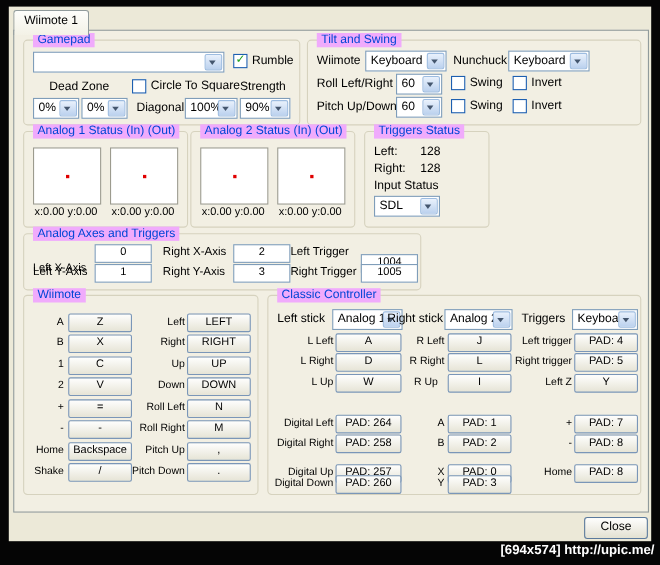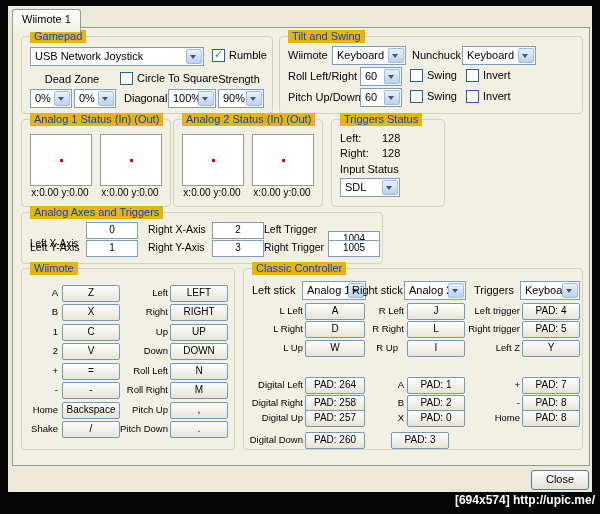--- a/index.html
+++ b/index.html
@@ -3,21 +3,21 @@
 <meta charset="utf-8">
 <style>
   html,body{margin:0;padding:0}
   .stage{position:relative;width:600px;height:514px;background:#050505;overflow:hidden;
          font-family:"Liberation Sans","DejaVu Sans",sans-serif;font-size:11px;color:#000}
   .dialog{position:absolute;left:8px;top:6px;width:584px;height:486px;background:#ECE9D8}
   .tab{position:absolute;left:4px;top:3px;height:19px;padding:3px 9px 0;background:linear-gradient(#FDFDFB,#F3F1E6);
        border:1px solid #919B9C;border-bottom:0;border-radius:3px 3px 0 0;z-index:2;white-space:nowrap;cursor:default}
   .tabpage{position:absolute;left:4px;top:21px;width:576px;height:437px;background:#F2EFE3;border:1px solid #919B9C}
   .gb{position:absolute;border:1px solid #D6D2BE;border-radius:4px}
-  .legend{position:absolute;top:-7px;left:8px;padding:0 4px;background:#eab308;color:#0046D5;white-space:nowrap;line-height:13px}
+  .legend{position:absolute;top:-7px;left:8px;padding:0 4px;background:#f0abfc;color:#0046D5;white-space:nowrap;line-height:13px}
   .lab{position:absolute;white-space:nowrap}
   .combo{position:absolute;height:17px;background:#fff;border:1px solid #7F9DB9;cursor:default}
   .cval{position:absolute;left:4px;top:1px;right:16px;overflow:hidden;white-space:nowrap;line-height:14px}
   .cbtn{position:absolute;top:1px;right:1px;width:14px;bottom:1px;background:linear-gradient(#E9F1FC,#BBD1EE);
         border:1px solid #9DBCE0;border-radius:2px}
   .arr{position:absolute;left:3px;top:5px;width:0;height:0;border:3px solid transparent;border-top:4px solid #44566E}
   .check{position:absolute;height:13px;line-height:13px;white-space:nowrap;cursor:default}
   .cbox{position:absolute;left:0;top:0;width:11px;height:11px;background:#fff;border:1px solid #1D5FB0}
   .cbox.checked::after{content:"✓";position:absolute;left:1px;top:-2px;font-size:11px;font-weight:bold;color:#1FA11F}
   .clab{margin-left:17px}
@@ -41,21 +41,20 @@
 
     <div class="tab">
       <span>Wiimote 1</span>
     </div>
 
     <div class="tabpage">
 
       <div class="gb" style="left:8px;top:8px;width:250px;height:76px">
         <span class="legend">Gamepad</span>
         <span class="combo" style="left:8px;top:10px;width:172px">
-          <span class="cval">USB Network Joystick</span>
           <span class="cbtn">
               <span class="arr"></span>
             </span>
         </span>
         <span class="check" style="left:190px;top:12px">
           <span class="cbox checked"></span>
           <span class="clab">Rumble</span>
         </span>
         <span class="lab" style="left:8px;top:36px;width:84px;text-align:center">Dead Zone</span>
         <span class="check" style="left:98px;top:35px">
@@ -304,33 +303,33 @@
           <span class="kbtn" style="left:278px;width:56px">PAD: 7</span>
         </div>
         <div class="grow" style="top:126px">
           <span class="rlab" style="right:279px">Digital Right</span>
           <span class="kbtn" style="left:61px;width:58px">PAD: 258</span>
           <span class="rlab" style="right:178px">B</span>
           <span class="kbtn" style="left:163px;width:56px">PAD: 2</span>
           <span class="rlab" style="right:62px">-</span>
           <span class="kbtn" style="left:278px;width:56px">PAD: 8</span>
         </div>
-        <div class="grow" style="top:141px">
+        <div class="grow" style="top:153px">
           <span class="rlab" style="right:279px">Digital Up</span>
           <span class="kbtn" style="left:61px;width:58px">PAD: 257</span>
           <span class="rlab" style="right:178px">X</span>
           <span class="kbtn" style="left:163px;width:56px">PAD: 0</span>
           <span class="rlab" style="right:62px">Home</span>
           <span class="kbtn" style="left:278px;width:56px">PAD: 8</span>
         </div>
         <div class="grow" style="top:163px">
           <span class="rlab" style="right:279px">Digital Down</span>
           <span class="kbtn" style="left:61px;width:58px">PAD: 260</span>
           <span class="rlab" style="right:178px">Y</span>
-          <span class="kbtn" style="left:147px;width:56px">PAD: 3</span>
+          <span class="kbtn" style="left:163px;width:56px">PAD: 3</span>
         </div>
       </div>
 
     </div>
 
     <div class="closebtn">Close</div>
   </div>
 
   <div class="wm">[694x574] http://upic.me/</div>
 </div>

